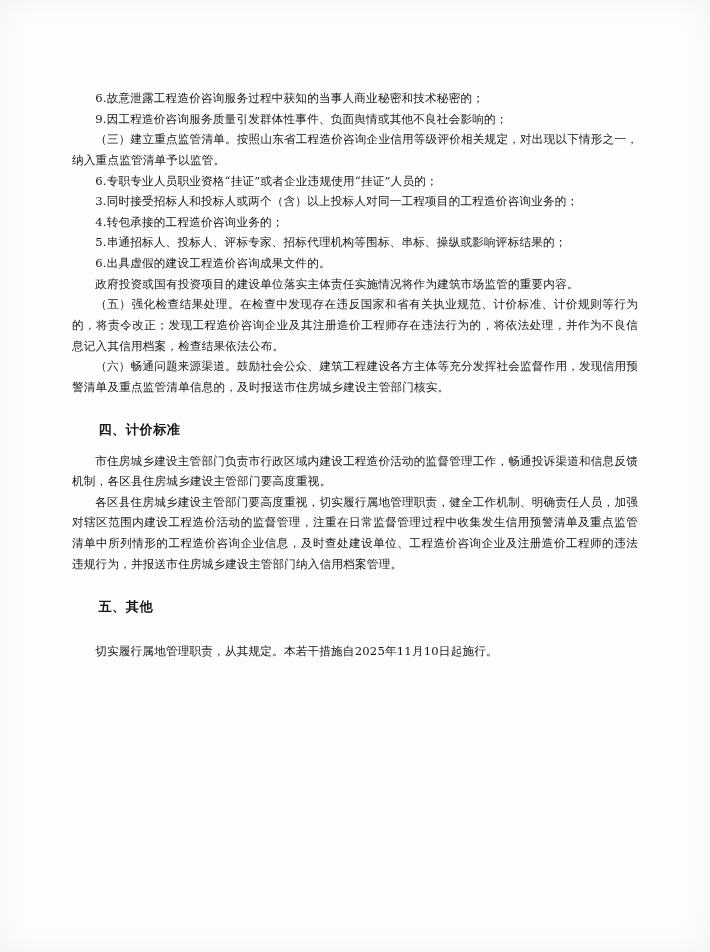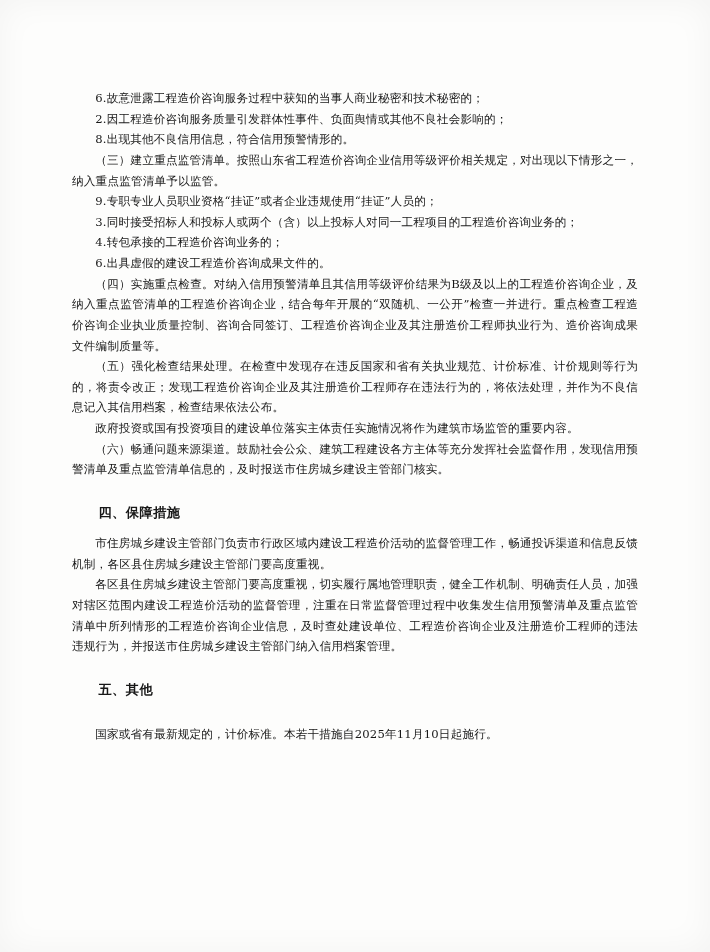--- a/index.html
+++ b/index.html
@@ -52,37 +52,36 @@
     height: 14px;
   }
 </style>
 </head>
 <body>
 
 <div class="page">
   <div class="doc-body">
 
     <p class="para">6.故意泄露工程造价咨询服务过程中获知的当事人商业秘密和技术秘密的；</p>
-    <p class="para">2.因工程造价咨询服务质量引发群体性事件、负面舆情或其他不良社会影响的；</p>
-    <p class="para">8.出现其他不良信用信息，符合信用预警情形的。</p>
+    <p class="para">9.因工程造价咨询服务质量引发群体性事件、负面舆情或其他不良社会影响的；</p>
     <p class="para">（三）建立重点监管清单。按照山东省工程造价咨询企业信用等级评价相关规定，对出现以下情形之一，纳入重点监管清单予以监管。</p>
-    <p class="para">9.专职专业人员职业资格“挂证”或者企业违规使用“挂证”人员的；</p>
+    <p class="para">6.专职专业人员职业资格“挂证”或者企业违规使用“挂证”人员的；</p>
     <p class="para">3.同时接受招标人和投标人或两个（含）以上投标人对同一工程项目的工程造价咨询业务的；</p>
     <p class="para">4.转包承接的工程造价咨询业务的；</p>
+    <p class="para">5.串通招标人、投标人、评标专家、招标代理机构等围标、串标、操纵或影响评标结果的；</p>
     <p class="para">6.出具虚假的建设工程造价咨询成果文件的。</p>
-    <p class="para">（四）实施重点检查。对纳入信用预警清单且其信用等级评价结果为B级及以上的工程造价咨询企业，及纳入重点监管清单的工程造价咨询企业，结合每年开展的“双随机、一公开”检查一并进行。重点检查工程造价咨询企业执业质量控制、咨询合同签订、工程造价咨询企业及其注册造价工程师执业行为、造价咨询成果文件编制质量等。</p>
+    <p class="para">政府投资或国有投资项目的建设单位落实主体责任实施情况将作为建筑市场监管的重要内容。</p>
     <p class="para">（五）强化检查结果处理。在检查中发现存在违反国家和省有关执业规范、计价标准、计价规则等行为的，将责令改正；发现工程造价咨询企业及其注册造价工程师存在违法行为的，将依法处理，并作为不良信息记入其信用档案，检查结果依法公布。</p>
-    <p class="para">政府投资或国有投资项目的建设单位落实主体责任实施情况将作为建筑市场监管的重要内容。</p>
     <p class="para">（六）畅通问题来源渠道。鼓励社会公众、建筑工程建设各方主体等充分发挥社会监督作用，发现信用预警清单及重点监管清单信息的，及时报送市住房城乡建设主管部门核实。</p>
 
-    <h2 class="section-heading">四、保障措施</h2>
+    <h2 class="section-heading">四、计价标准</h2>
 
     <p class="para">市住房城乡建设主管部门负责市行政区域内建设工程造价活动的监督管理工作，畅通投诉渠道和信息反馈机制，各区县住房城乡建设主管部门要高度重视。</p>
     <p class="para">各区县住房城乡建设主管部门要高度重视，切实履行属地管理职责，健全工作机制、明确责任人员，加强对辖区范围内建设工程造价活动的监督管理，注重在日常监督管理过程中收集发生信用预警清单及重点监管清单中所列情形的工程造价咨询企业信息，及时查处建设单位、工程造价咨询企业及注册造价工程师的违法违规行为，并报送市住房城乡建设主管部门纳入信用档案管理。</p>
 
     <h2 class="section-heading">五、其他</h2>
 
     <div class="spacer-lg"></div>
 
-    <p class="para">国家或省有最新规定的，计价标准。本若干措施自2025年11月10日起施行。</p>
+    <p class="para">切实履行属地管理职责，从其规定。本若干措施自2025年11月10日起施行。</p>
 
   </div>
 </div>
 
 </body></html>

